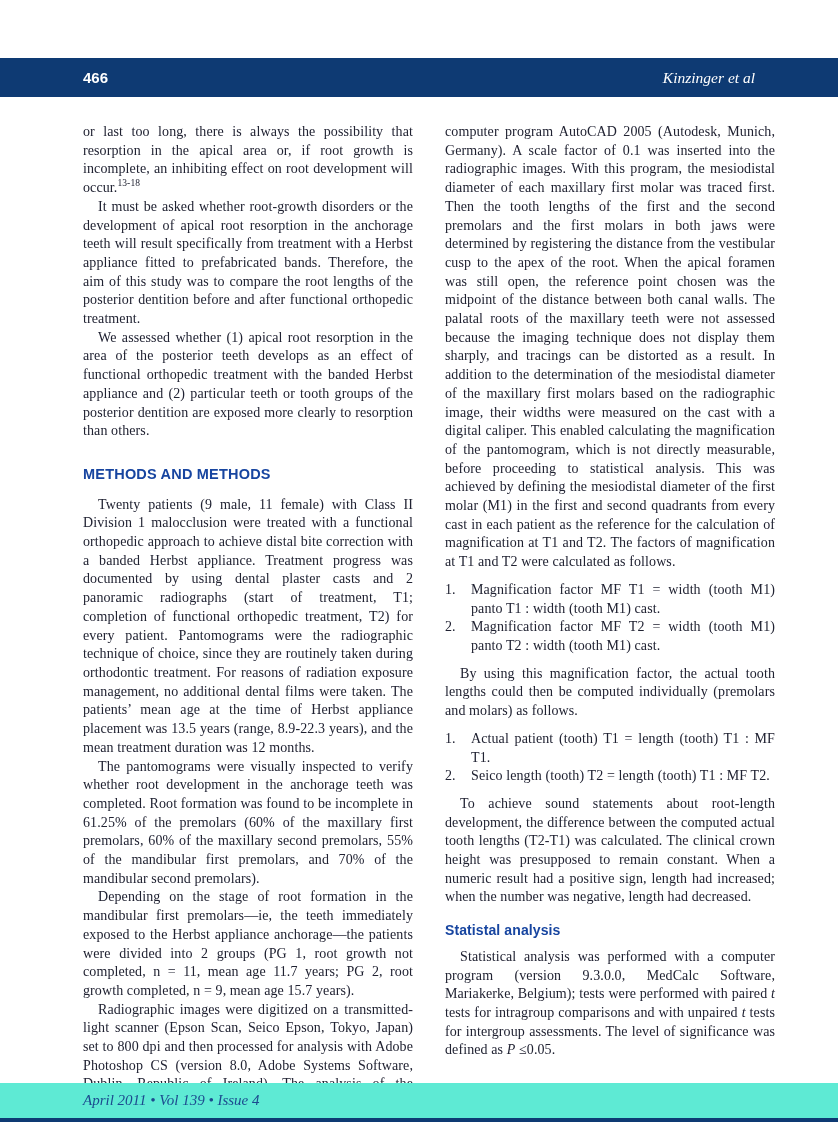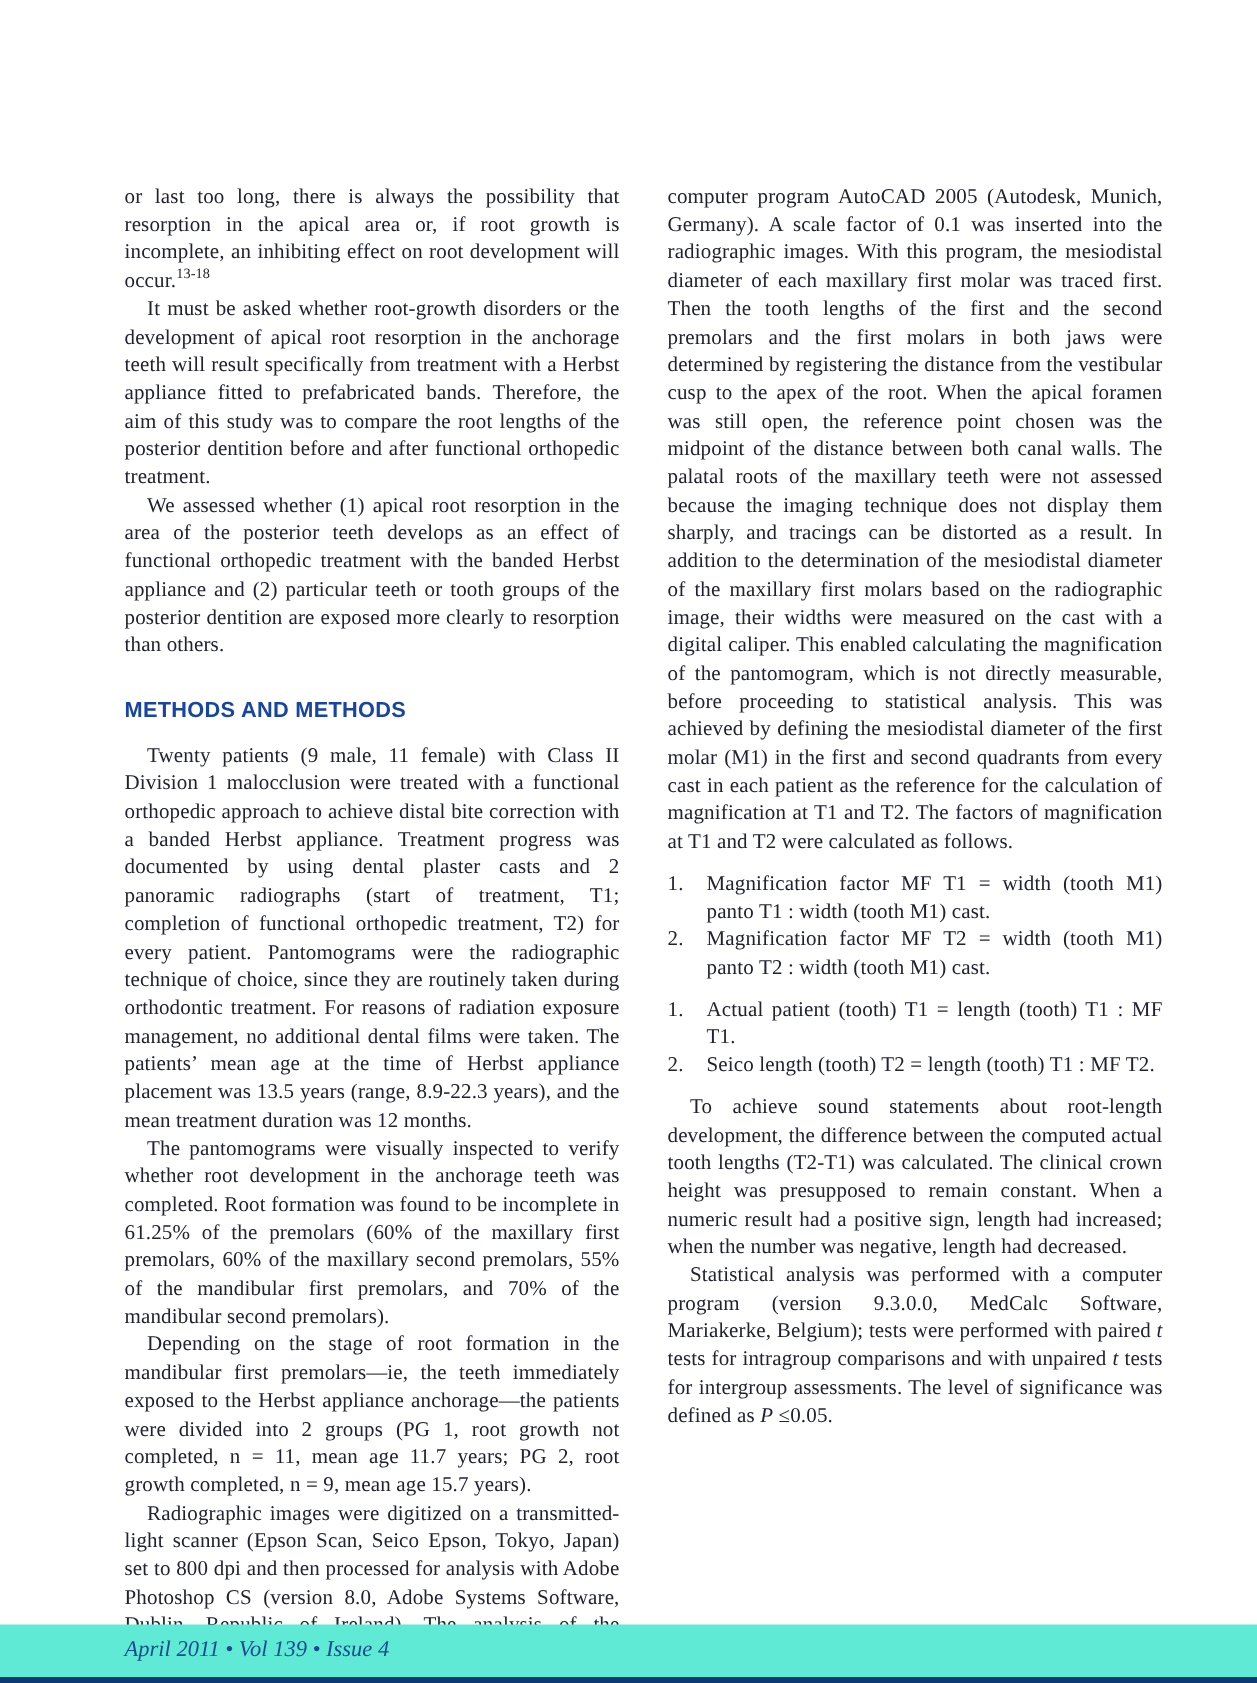--- a/index.html
+++ b/index.html
@@ -52,20 +52,24 @@
   .footer-strip {
     position:absolute; top:1118px; left:0; width:838px; height:4px;
     background:#0e3a73;
   }
 </style>
 </head>
 <body>
 
 <div class="page">
 
+  <div class="header-bar">
+    <span class="page-number">466</span>
+    <span class="running-head">Kinzinger et al</span>
+  </div>
 
   <div class="content">
     <div class="column" id="col-left">
         <p class="para">or last too long, there is always the possibility that resorption in the apical area or, if root growth is incomplete, an inhibiting effect on root development will occur.<sup>13-18</sup></p>
         <p class="para indent">It must be asked whether root-growth disorders or the development of apical root resorption in the anchorage teeth will result specifically from treatment with a Herbst appliance fitted to prefabricated bands. Therefore, the aim of this study was to compare the root lengths of the posterior dentition before and after functional orthopedic treatment.</p>
         <p class="para indent">We assessed whether (1) apical root resorption in the area of the posterior teeth develops as an effect of functional orthopedic treatment with the banded Herbst appliance and (2) particular teeth or tooth groups of the posterior dentition are exposed more clearly to resorption than others.</p>
         <div class="section-heading">METHODS AND METHODS</div>
         <p class="para indent">Twenty patients (9 male, 11 female) with Class II Division 1 malocclusion were treated with a functional orthopedic approach to achieve distal bite correction with a banded Herbst appliance. Treatment progress was documented by using dental plaster casts and 2 panoramic radiographs (start of treatment, T1; completion of functional orthopedic treatment, T2) for every patient. Pantomograms were the radiographic technique of choice, since they are routinely taken during orthodontic treatment. For reasons of radiation exposure management, no additional dental films were taken. The patients’ mean age at the time of Herbst appliance placement was 13.5 years (range, 8.9-22.3 years), and the mean treatment duration was 12 months.</p>
         <p class="para indent">The pantomograms were visually inspected to verify whether root development in the anchorage teeth was completed. Root formation was found to be incomplete in 61.25% of the premolars (60% of the maxillary first premolars, 60% of the maxillary second premolars, 55% of the mandibular first premolars, and 70% of the mandibular second premolars).</p>
         <p class="para indent">Depending on the stage of root formation in the mandibular first premolars—ie, the teeth immediately exposed to the Herbst appliance anchorage—the patients were divided into 2 groups (PG 1, root growth not completed, n = 11, mean age 11.7 years; PG 2, root growth completed, n = 9, mean age 15.7 years).</p>
@@ -76,31 +80,33 @@
         <div class="num-list">
           <div class="list-item">
             <span class="num">1.</span>
             <span class="item-text">Magnification factor MF T1 = width (tooth M1) panto T1 : width (tooth M1) cast.</span>
           </div>
           <div class="list-item">
             <span class="num">2.</span>
             <span class="item-text">Magnification factor MF T2 = width (tooth M1) panto T2 : width (tooth M1) cast.</span>
           </div>
         </div>
+        <p class="para indent">By using this magnification factor, the actual tooth lengths could then be computed individually (premolars and molars) as follows.</p>
         <div class="num-list">
           <div class="list-item">
             <span class="num">1.</span>
             <span class="item-text">Actual patient (tooth) T1 = length (tooth) T1 : MF T1.</span>
           </div>
           <div class="list-item">
             <span class="num">2.</span>
             <span class="item-text">Seico length (tooth) T2 = length (tooth) T1 : MF T2.</span>
           </div>
         </div>
         <p class="para indent">To achieve sound statements about root-length development, the difference between the computed actual tooth lengths (T2-T1) was calculated. The clinical crown height was presupposed to remain constant. When a numeric result had a positive sign, length had increased; when the number was negative, length had decreased.</p>
+        <div class="sub-heading">Statistal analysis</div>
         <p class="para indent">Statistical analysis was performed with a computer program (version 9.3.0.0, MedCalc Software, Mariakerke, Belgium); tests were performed with paired <i>t</i> tests for intragroup comparisons and with unpaired <i>t</i> tests for intergroup assessments. The level of significance was defined as <i>P</i> ≤0.05.</p>
       </div>
   </div>
 
   <div class="footer-light">
     <span class="footer-issue">April 2011 • Vol 139 • Issue 4</span>
   </div>
   <div class="footer-strip"></div>
 
 </div>

